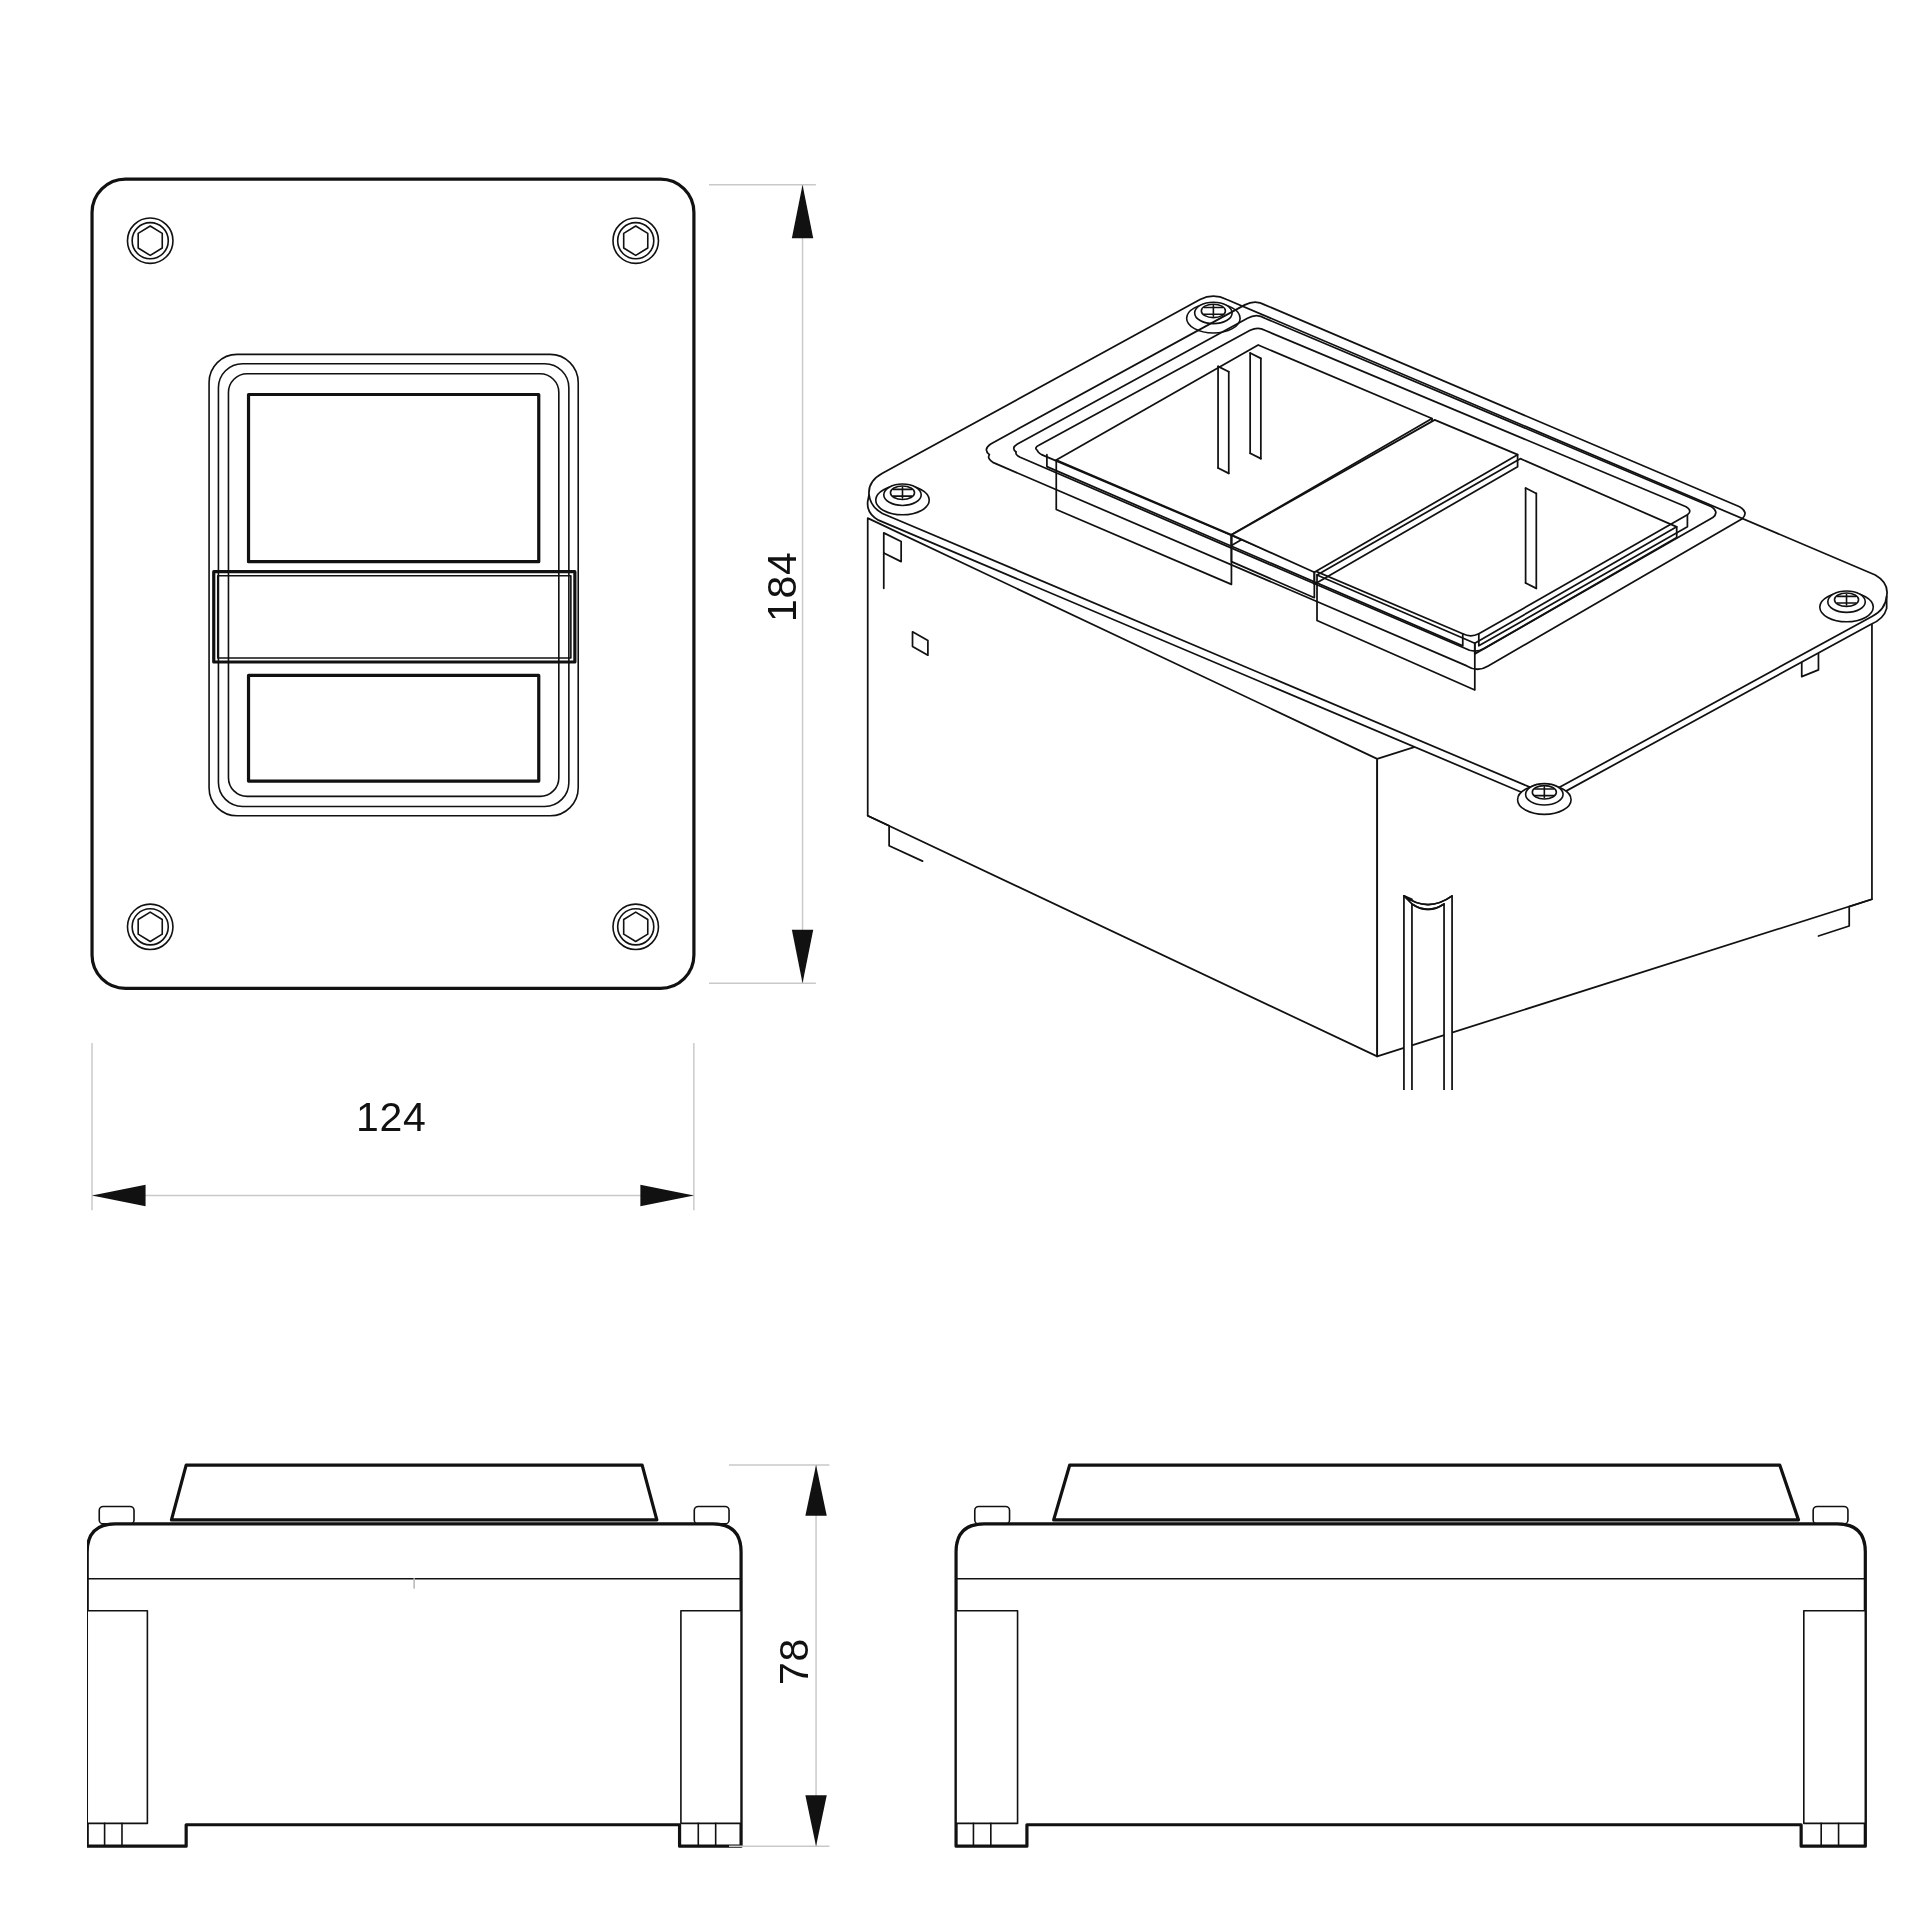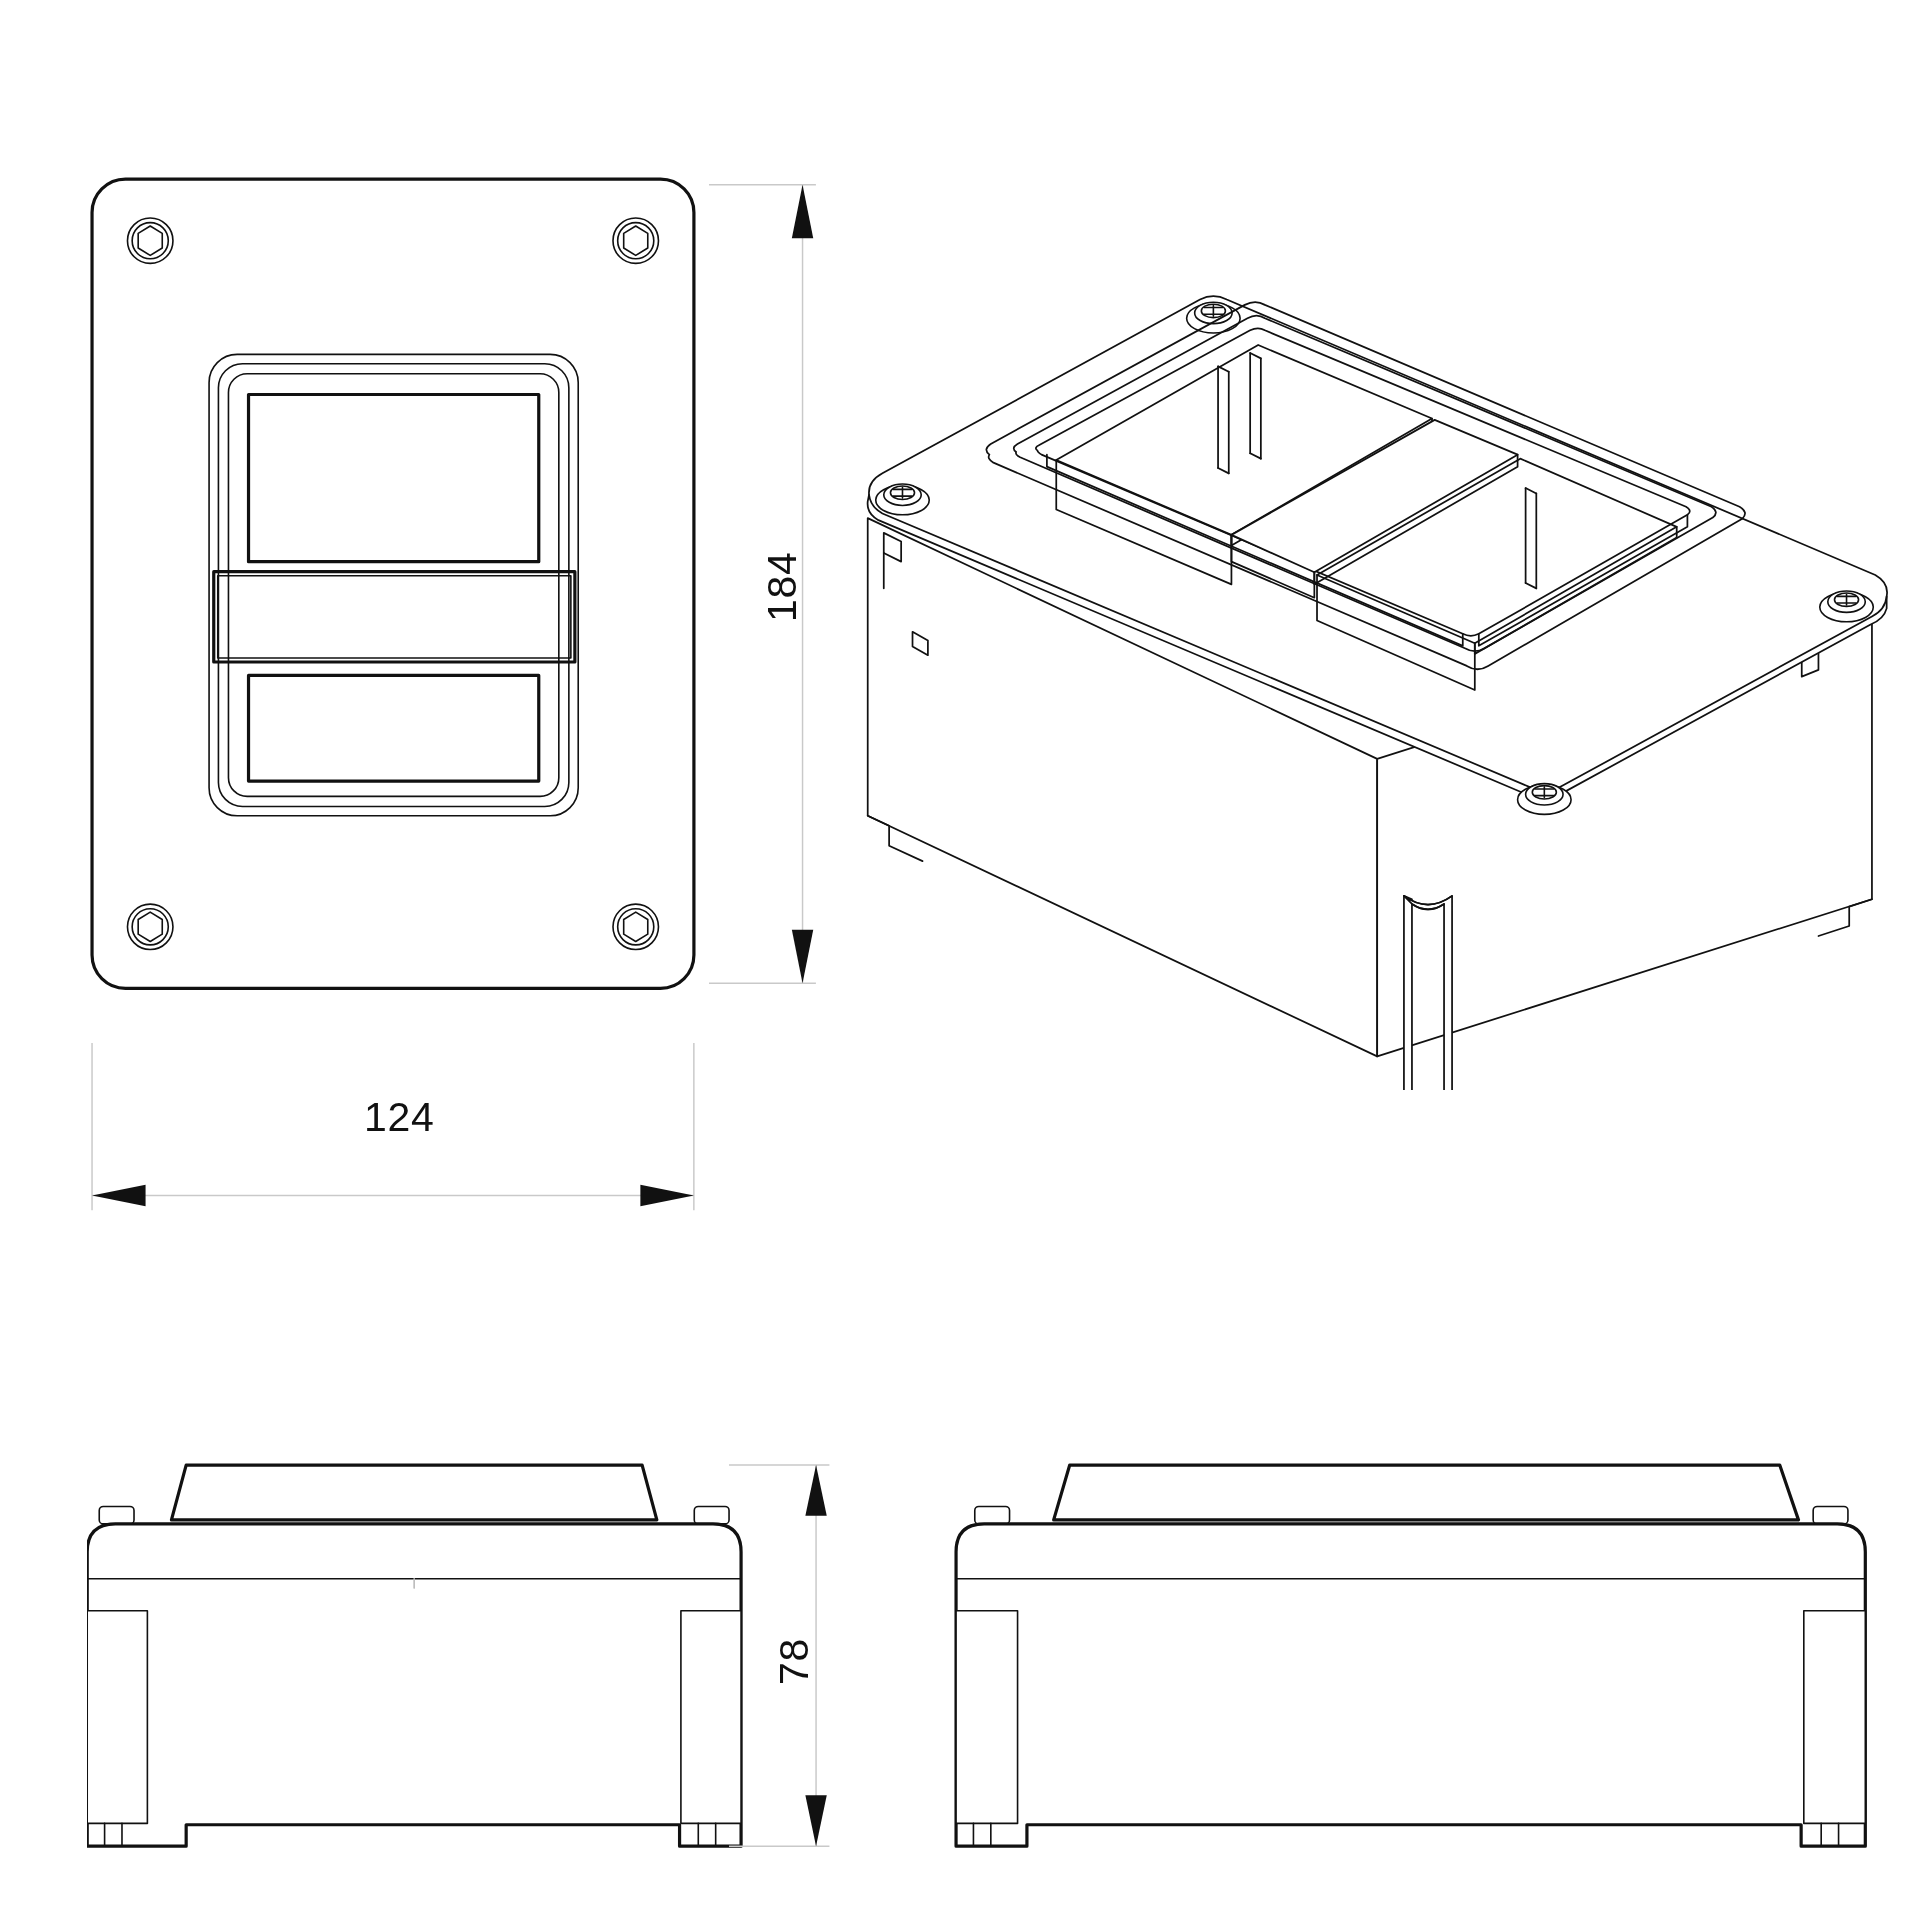--- a/index.html
+++ b/index.html
@@ -126,21 +126,21 @@
   </svg>
   <div class="dimtext vert" style="left:762px; top:622px;">184</div>
 
   <svg class="view" style="left:80px; top:1043px;" width="662" height="174" viewBox="0 0 990 260">
     <path class="dimline" d="M 18 -100 L 18 250"></path>
     <path class="dimline" d="M 918 -100 L 918 250"></path>
     <path class="dimline" d="M 18 228 L 918 228"></path>
     <polygon class="arrowhead" points="18,228 98,212 98,244"></polygon>
     <polygon class="arrowhead" points="918,228 838,212 838,244"></polygon>
   </svg>
-  <div class="dimtext" style="left:364px; top:1097px;">124</div>
+  <div class="dimtext" style="left:356px; top:1097px;">124</div>
 
   <svg class="view" style="left:849px; top:187px;" width="1043" height="903" viewBox="0 0 1560 1350">
 
     <path class="ln-iso fillw" d="M 28 495 L 28 940 L 790 1300 L 790 855 Z"></path>
 
     <path class="ln-iso fillw" d="M 790 1300 L 790 855 L 1530 620 L 1530 1065 Z"></path>
 
     <path class="ln-iso fillw" d="M 52 517 L 78 530 L 78 560 L 52 547 Z"></path>
     <path class="ln-iso" d="M 52 547 L 52 600"></path>
     <path class="ln-iso fillw" d="M 95 665 L 118 678 L 118 700 L 95 687 Z"></path>

